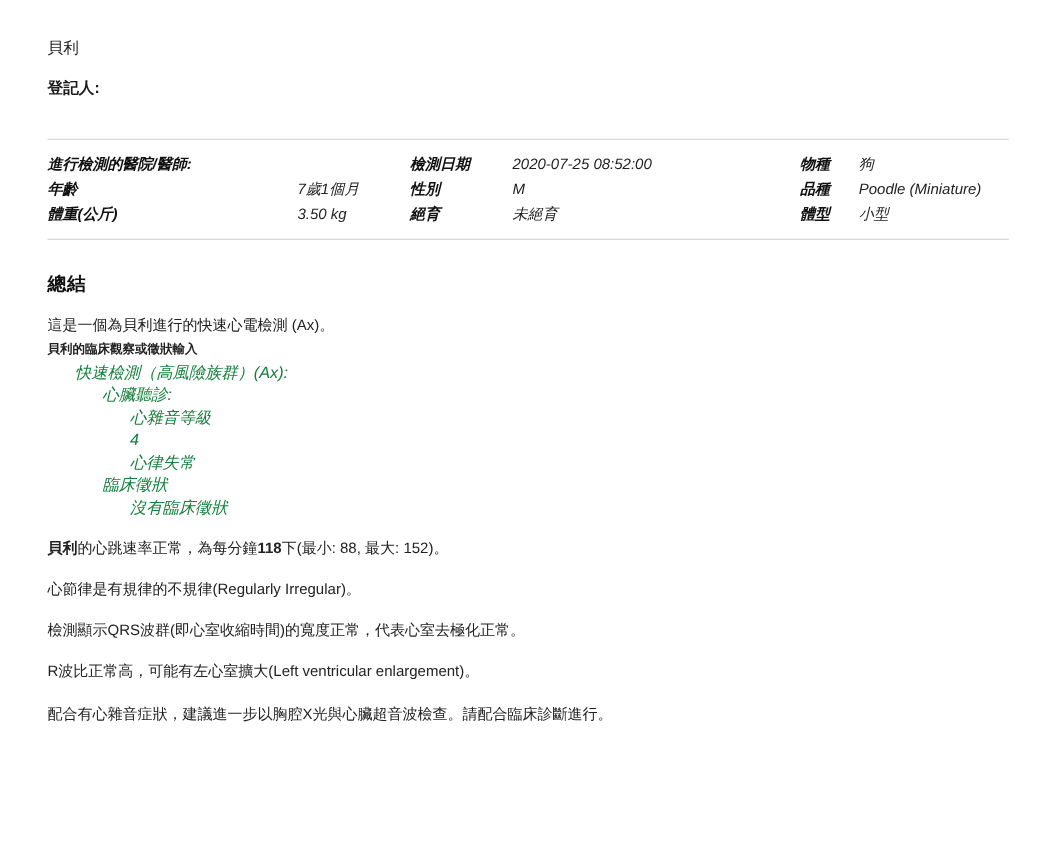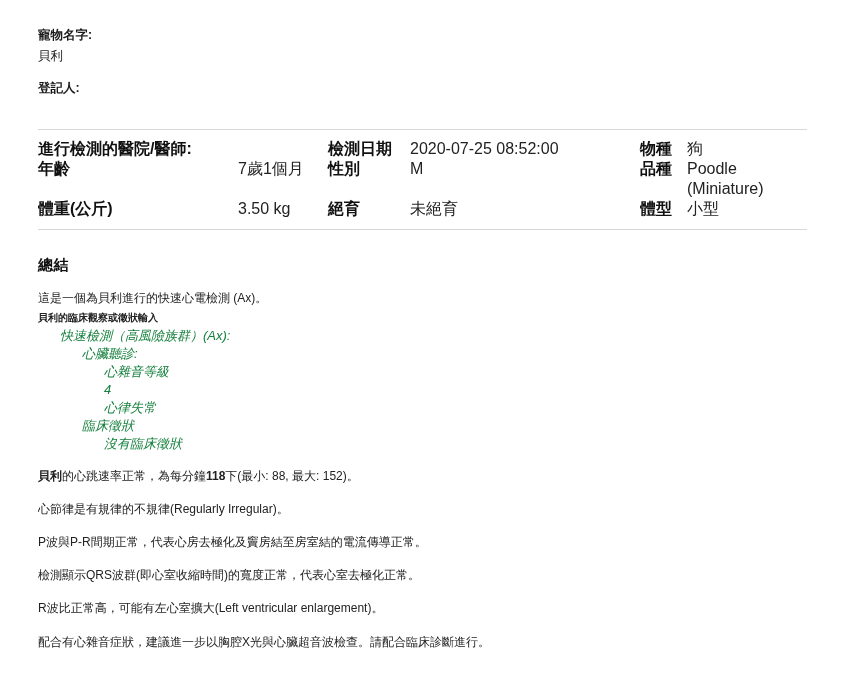--- a/index.html
+++ b/index.html
@@ -46,25 +46,26 @@
     border-top: 1px solid #d8d8d8;
     margin: 10px 0 0 0;
   }
   .info-table {
     width: 100%;
     border-collapse: collapse;
     margin-top: 9px;
     margin-bottom: 9px;
   }
   .info-table td {
-    font-size: 16px;
+    font-size: 12px;
     line-height: 20px;
     padding: 0;
     vertical-align: top;
     color: #222;
+    font-style: italic;
   }
   .info-table td.lbl {
     font-weight: bold;
     color: #111;
   }
   .col1-lbl { width: 200px; }
   .col1-val { width: 90px; }
   .col2-lbl { width: 82px; }
   .col2-val { width: 230px; }
   .col3-lbl { width: 47px; }
@@ -107,21 +108,20 @@
   .ind-3 { padding-left: 66px; }
   .gap-lg { height: 14px; }
 </style>
 </head>
 <body>
 
 <div class="page">
   <div class="content">
 
     <div class="field-block">
-      <div class="field-label">寵物名字:</div>
       <div class="field-value">貝利</div>
     </div>
 
     <div class="field-block">
       <div class="field-label">登記人:</div>
       <div class="field-value"></div>
     </div>
 
     <div class="spacer-8"></div>
     <hr class="hr">
@@ -169,21 +169,20 @@
       <div class="obs-item ind-3">心雜音等級</div>
       <div class="obs-item ind-3">4</div>
       <div class="obs-item ind-3">心律失常</div>
       <div class="obs-item ind-2">臨床徵狀</div>
       <div class="obs-item ind-3">沒有臨床徵狀</div>
     </div>
 
     <p class="para"><span class="bold">貝利</span><span>的心跳速率正常，為每分鐘</span><span class="bold">118</span><span>下(最小: 88, 最大: 152)。</span></p>
 
     <p class="para">心節律是有規律的不規律(Regularly Irregular)。</p>
-    <p class="para">P波與P-R間期正常，代表心房去極化及竇房結至房室結的電流傳導正常。</p>
     <p class="para">檢測顯示QRS波群(即心室收縮時間)的寬度正常，代表心室去極化正常。</p>
 
     <p class="para tight">R波比正常高，可能有左心室擴大(Left ventricular enlargement)。</p>
 
     <div class="gap-lg"></div>
 
     <p class="para">配合有心雜音症狀，建議進一步以胸腔X光與心臟超音波檢查。請配合臨床診斷進行。</p>
 
   </div>
 </div>

